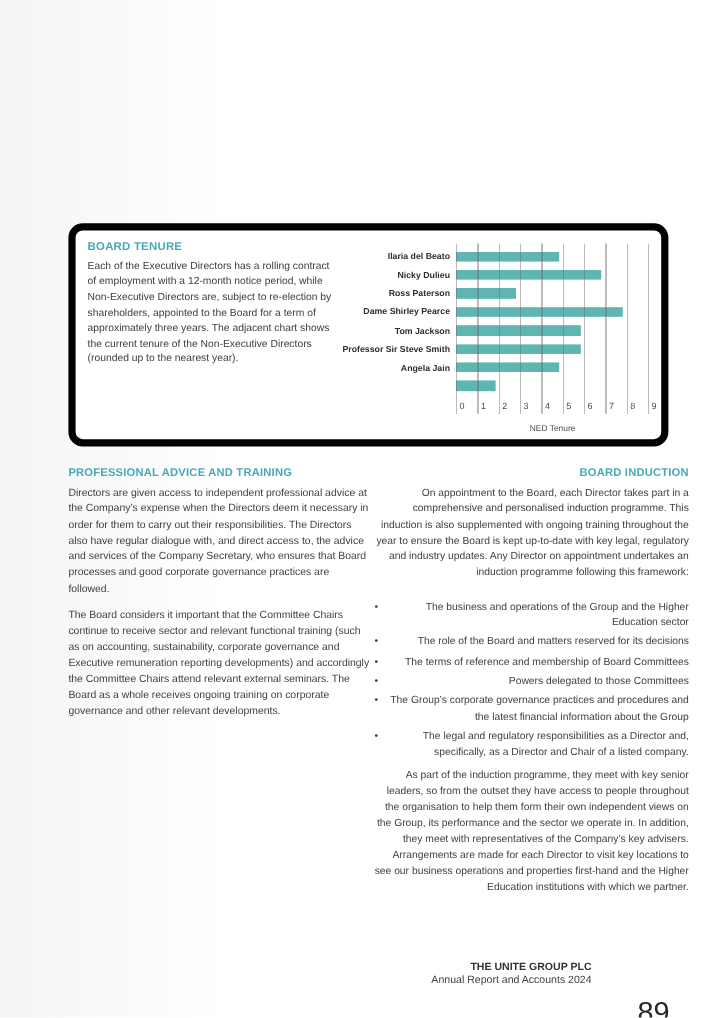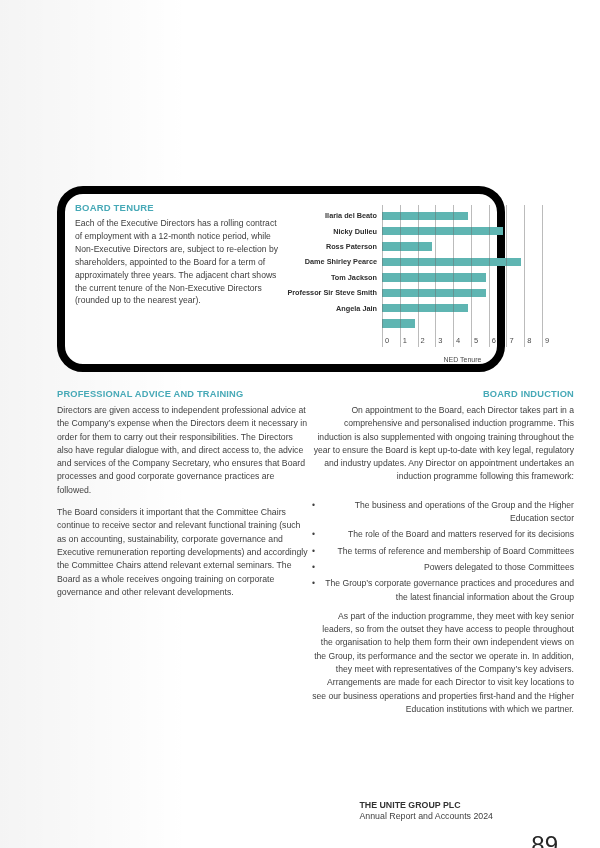--- a/index.html
+++ b/index.html
@@ -13,23 +13,23 @@
   }
   .edge-shadow {
     position: absolute; left: 0; top: 0; bottom: 0; width: 190px;
     background: linear-gradient(90deg, rgba(0,0,0,0.045), rgba(0,0,0,0));
     pointer-events: none;
   }
 
   
   .tenure-card {
     position: absolute; left: 57px; top: 186px;
-    width: 448px; height: 186px;
-    border: 8px solid #000000;
-    border-radius: 26px;
+    width: 500px; height: 186px;
+    border: 6px solid #000000;
+    border-radius: 12px;
     background: #ffffff;
     box-sizing: border-box;
   }
   .tenure-text {
     position: absolute; left: 10px; top: 8px; width: 204px;
   }
   .tenure-heading {
     color: #47A9B7; font-size: 9.5px; font-weight: bold;
     letter-spacing: 0.02em; margin-bottom: 4px;
   }
@@ -81,21 +81,21 @@
   .bullet-item {
     position: relative; padding-left: 10px; margin-bottom: 3px;
     color: #3f3f3f; font-size: 8.6px; line-height: 13.3px;
   }
   .bullet-item::before {
     content: "\2022"; position: absolute; left: 0; top: 0; color: #3f3f3f;
   }
 
   
   .footer-text {
-    position: absolute; right: 107px; top: 800px; text-align: left;
+    position: absolute; right: 107px; top: 800px; text-align: right;
     font-size: 8.8px; line-height: 11px; color: #3f3f3f;
   }
   .footer-company { font-weight: bold; color: #333333; }
   .page-number {
     position: absolute; right: 42px; top: 796px;
     font-size: 24px; color: #262626; margin-top: 35px;
   }
 </style>
 </head>
 <body>
@@ -151,20 +151,21 @@
 
 <div class="col col-right">
   <h2 class="col-heading">BOARD INDUCTION</h2>
   <p class="para">On appointment to the Board, each Director takes part in a comprehensive and personalised induction programme. This induction is also supplemented with ongoing training throughout the year to ensure the Board is kept up-to-date with key legal, regulatory and industry updates. Any Director on appointment undertakes an induction programme following this framework:</p>
   <ul class="bullet-list">
     <li class="bullet-item">The business and operations of the Group and the Higher Education sector</li>
     <li class="bullet-item">The role of the Board and matters reserved for its decisions</li>
     <li class="bullet-item">The terms of reference and membership of Board Committees</li>
     <li class="bullet-item">Powers delegated to those Committees</li>
     <li class="bullet-item">The Group’s corporate governance practices and procedures and the latest financial information about the Group</li>
+    <li class="bullet-item">The legal and regulatory responsibilities as a Director and, specifically, as a Director and Chair of a listed company.</li>
   </ul>
   <p class="para">As part of the induction programme, they meet with key senior leaders, so from the outset they have access to people throughout the organisation to help them form their own independent views on the Group, its performance and the sector we operate in. In addition, they meet with representatives of the Company’s key advisers. Arrangements are made for each Director to visit key locations to see our business operations and properties first-hand and the Higher Education institutions with which we partner.</p>
 </div>
 
 <div class="footer-text">
   <div class="footer-company">THE UNITE GROUP PLC</div>
   <div>Annual Report and Accounts 2024</div>
 </div>
 <div class="page-number">89</div>
 

